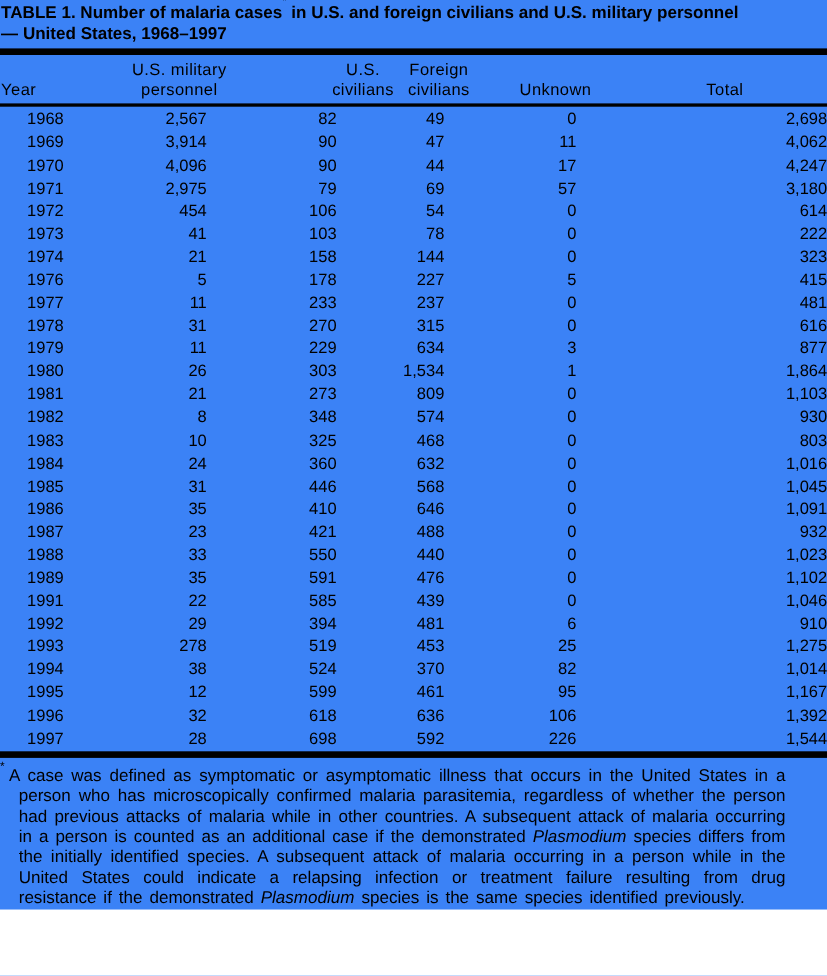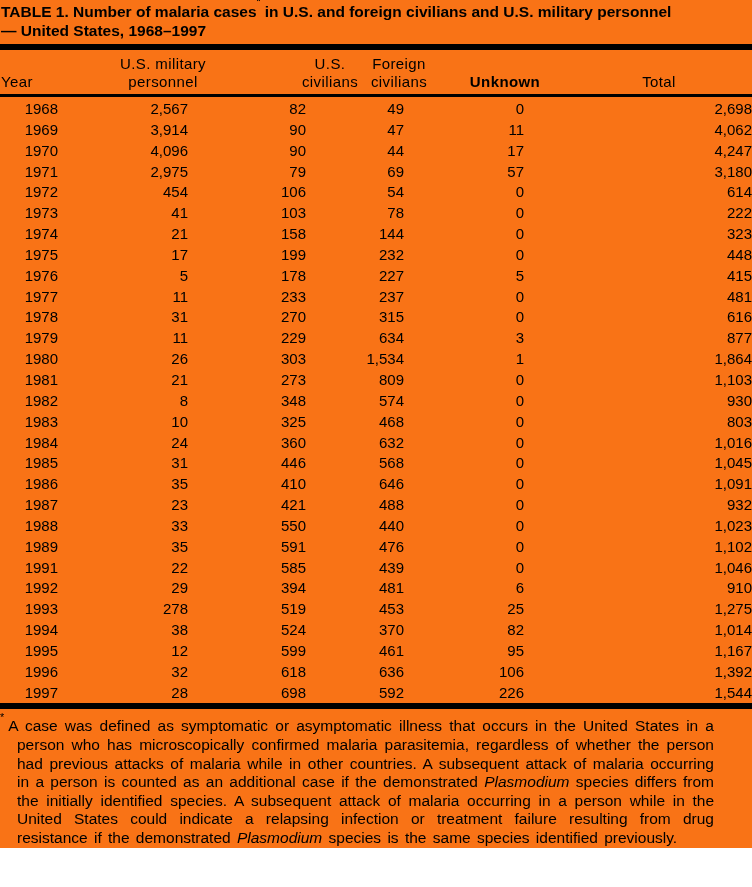--- a/index.html
+++ b/index.html
@@ -5,21 +5,21 @@
   html, body {
     margin: 0;
     padding: 0;
     background: #ffffff;
     color: #000000;
     font-family: "Liberation Sans", sans-serif;
   }
   .page {
     width: 752px;
     box-sizing: border-box;
-    background: #f97316;
+    background: #3b82f6;
   }
   
   .title {
     font-weight: bold;
     font-size: 15.5px;
     line-height: 19px;
     padding-top: 2px;
     padding-left: 1px;
     letter-spacing: 0px;
   }
@@ -113,21 +113,21 @@
       <span class="hline">personnel</span>
     </span>
     <span class="hdr center" style="left:283px;margin-left:47px;">
       <span class="hline">U.S.</span>
       <span class="hline">civilians</span>
     </span>
     <span class="hdr center" style="left:399px;">
       <span class="hline">Foreign</span>
       <span class="hline">civilians</span>
     </span>
-    <span class="hdr center" style="left:505px;font-weight:bold;">Unknown</span>
+    <span class="hdr center" style="left:505px;">Unknown</span>
     <span class="hdr center" style="left:659px;">Total</span>
   </div>
 
   <table class="data">
     <colgroup>
       <col style="width:58px">
       <col style="width:130px">
       <col style="width:118px">
       <col style="width:98px">
       <col style="width:120px">
@@ -184,28 +184,20 @@
         </tr>
         <tr>
           <td class="col-year">1974</td>
           <td class="num col-1">21</td>
           <td class="num col-2">158</td>
           <td class="num col-3">144</td>
           <td class="num col-4">0</td>
           <td class="num col-5">323</td>
         </tr>
         <tr>
-          <td class="col-year">1975</td>
-          <td class="num col-1">17</td>
-          <td class="num col-2">199</td>
-          <td class="num col-3">232</td>
-          <td class="num col-4">0</td>
-          <td class="num col-5">448</td>
-        </tr>
-        <tr>
           <td class="col-year">1976</td>
           <td class="num col-1">5</td>
           <td class="num col-2">178</td>
           <td class="num col-3">227</td>
           <td class="num col-4">5</td>
           <td class="num col-5">415</td>
         </tr>
         <tr>
           <td class="col-year">1977</td>
           <td class="num col-1">11</td>

